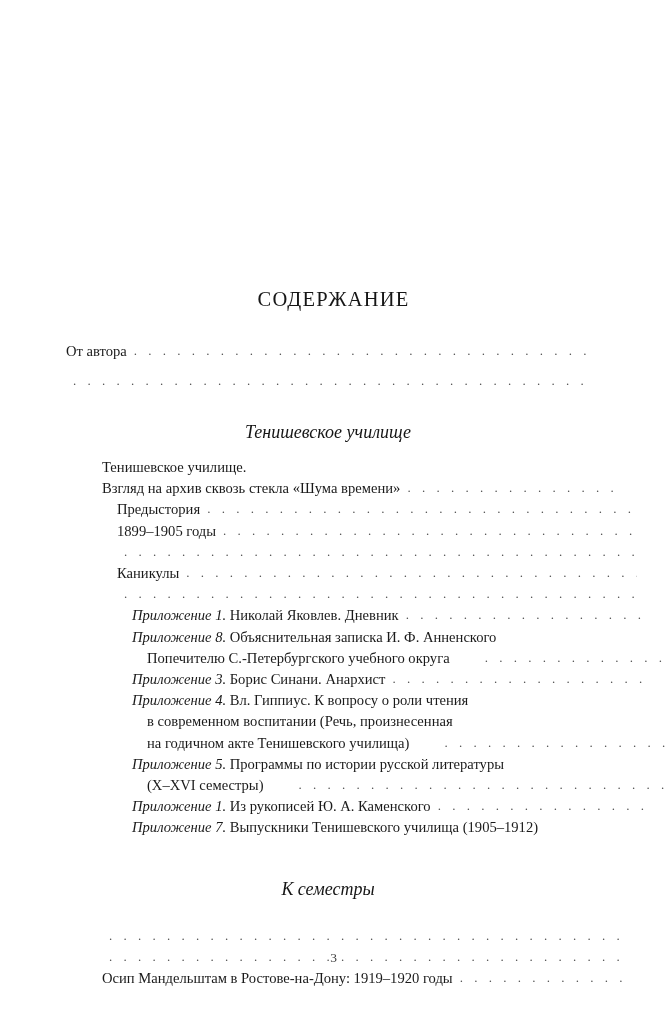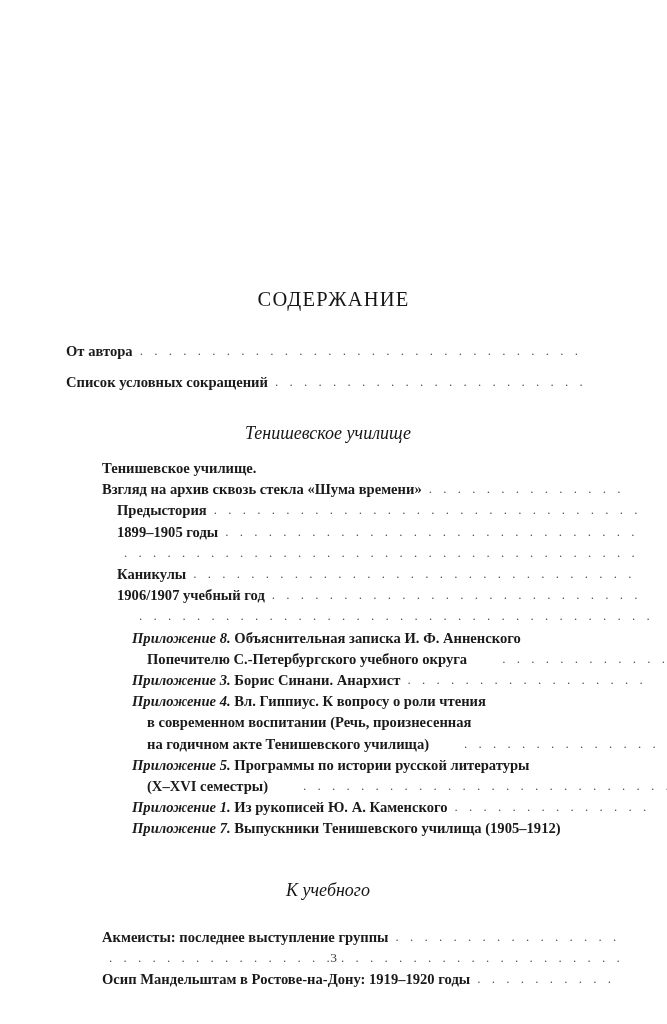--- a/index.html
+++ b/index.html
@@ -47,21 +47,20 @@
   .entry {
     display: flex;
     align-items: baseline;
     width: 100%;
     font-size: 14.6px;
     line-height: 21px;
   }
   .entry .label {
     white-space: pre;
     flex: 0 0 auto;
-    font-weight: bold;
   }
   .entry .leader {
     flex: 1 1 auto;
     min-width: 6px;
     margin: 0 4px 0 7px;
     overflow: hidden;
     white-space: nowrap;
     color: #555;
     font-size: 13px;
     letter-spacing: 4.0px;
@@ -120,21 +119,20 @@
 
   <div class="toc-title">СОДЕРЖАНИЕ</div>
 
   <div class="toc-body" id="toc-body">
       <div class="entry lvl0 loose">
         <span class="label">От автора</span>
         <span class="leader">. . . . . . . . . . . . . . . . . . . . . . . . . . . . . . . . . . . . . . . . . . . . . . . . . . . . . . . . . . . . . . . . . . . . . . . . . . . . . . . . . . . . . . . . . . . . . . . . . . . . . . . . . . . . . . . . . . . . . . . . </span>
         <span class="page">5</span>
       </div>
       <div class="entry lvl0 loose">
-        <span class="label">Список условных сокращений</span>
         <span class="leader">. . . . . . . . . . . . . . . . . . . . . . . . . . . . . . . . . . . . . . . . . . . . . . . . . . . . . . . . . . . . . . . . . . . . . . . . . . . . . . . . . . . . . . . . . . . . . . . . . . . . . . . . . . . . . . . . . . . . . . . . </span>
         <span class="page">6</span>
       </div>
       <div class="gap-before-section1"></div>
       <div class="section-head">Тенишевское училище</div>
       <div class="gap-after-section1"></div>
       <div class="entry lvl0 tight nonum">
         <span class="label">Тенишевское училище.</span>
       </div>
       <div class="entry lvl0 tight">
@@ -155,25 +153,25 @@
       <div class="entry lvl1 tight">
         <span class="leader">. . . . . . . . . . . . . . . . . . . . . . . . . . . . . . . . . . . . . . . . . . . . . . . . . . . . . . . . . . . . . . . . . . . . . . . . . . . . . . . . . . . . . . . . . . . . . . . . . . . . . . . . . . . . . . . . . . . . . . . . </span>
         <span class="page">18</span>
       </div>
       <div class="entry lvl1 tight">
         <span class="label">Каникулы</span>
         <span class="leader">. . . . . . . . . . . . . . . . . . . . . . . . . . . . . . . . . . . . . . . . . . . . . . . . . . . . . . . . . . . . . . . . . . . . . . . . . . . . . . . . . . . . . . . . . . . . . . . . . . . . . . . . . . . . . . . . . . . . . . . . </span>
         <span class="page">29</span>
       </div>
       <div class="entry lvl1 tight">
-        <span class="label">1906/1907 учебный год</span>
         <span class="leader">. . . . . . . . . . . . . . . . . . . . . . . . . . . . . . . . . . . . . . . . . . . . . . . . . . . . . . . . . . . . . . . . . . . . . . . . . . . . . . . . . . . . . . . . . . . . . . . . . . . . . . . . . . . . . . . . . . . . . . . . </span>
         <span class="page">30</span>
       </div>
       <div class="entry lvl2 tight">
+        <span class="label"><span class="ital">Приложение 1.</span> Николай Яковлев. Дневник</span>
         <span class="leader">. . . . . . . . . . . . . . . . . . . . . . . . . . . . . . . . . . . . . . . . . . . . . . . . . . . . . . . . . . . . . . . . . . . . . . . . . . . . . . . . . . . . . . . . . . . . . . . . . . . . . . . . . . . . . . . . . . . . . . . . </span>
         <span class="page">45</span>
       </div>
       <div class="entry lvl2 tight nonum">
         <span class="label"><span class="ital">Приложение 8.</span> Объяснительная записка И. Ф. Анненского</span>
       </div>
       <div class="entry lvl3 tight">
         <span class="label">Попечителю С.-Петербургского учебного округа</span>
         <span class="leader">. . . . . . . . . . . . . . . . . . . . . . . . . . . . . . . . . . . . . . . . . . . . . . . . . . . . . . . . . . . . . . . . . . . . . . . . . . . . . . . . . . . . . . . . . . . . . . . . . . . . . . . . . . . . . . . . . . . . . . . . </span>
         <span class="page">58</span>
@@ -206,24 +204,23 @@
         <span class="label"><span class="ital">Приложение 1.</span> Из рукописей Ю. А. Каменского</span>
         <span class="leader">. . . . . . . . . . . . . . . . . . . . . . . . . . . . . . . . . . . . . . . . . . . . . . . . . . . . . . . . . . . . . . . . . . . . . . . . . . . . . . . . . . . . . . . . . . . . . . . . . . . . . . . . . . . . . . . . . . . . . . . . </span>
         <span class="page">85</span>
       </div>
       <div class="entry lvl2 tight">
         <span class="label"><span class="ital">Приложение 7.</span> Выпускники Тенишевского училища (1905–1912)</span>
         <span class="leader none"></span>
         <span class="page">104</span>
       </div>
       <div class="gap-before-section2"></div>
-      <div class="section-head">К учебного</div>
+      <div class="section-head">К семестры</div>
       <div class="gap-after-section2"></div>
       <div class="entry lvl0 tight">
-        <span class="label">Акмеисты: последнее выступление группы</span>
         <span class="leader">. . . . . . . . . . . . . . . . . . . . . . . . . . . . . . . . . . . . . . . . . . . . . . . . . . . . . . . . . . . . . . . . . . . . . . . . . . . . . . . . . . . . . . . . . . . . . . . . . . . . . . . . . . . . . . . . . . . . . . . . </span>
         <span class="page">119</span>
       </div>
       <div class="entry lvl0 tight">
         <span class="leader">. . . . . . . . . . . . . . . . . . . . . . . . . . . . . . . . . . . . . . . . . . . . . . . . . . . . . . . . . . . . . . . . . . . . . . . . . . . . . . . . . . . . . . . . . . . . . . . . . . . . . . . . . . . . . . . . . . . . . . . . </span>
         <span class="page">137</span>
       </div>
       <div class="entry lvl0 tight">
         <span class="label">Осип Мандельштам в Ростове-на-Дону: 1919–1920 годы</span>
         <span class="leader">. . . . . . . . . . . . . . . . . . . . . . . . . . . . . . . . . . . . . . . . . . . . . . . . . . . . . . . . . . . . . . . . . . . . . . . . . . . . . . . . . . . . . . . . . . . . . . . . . . . . . . . . . . . . . . . . . . . . . . . . </span>

